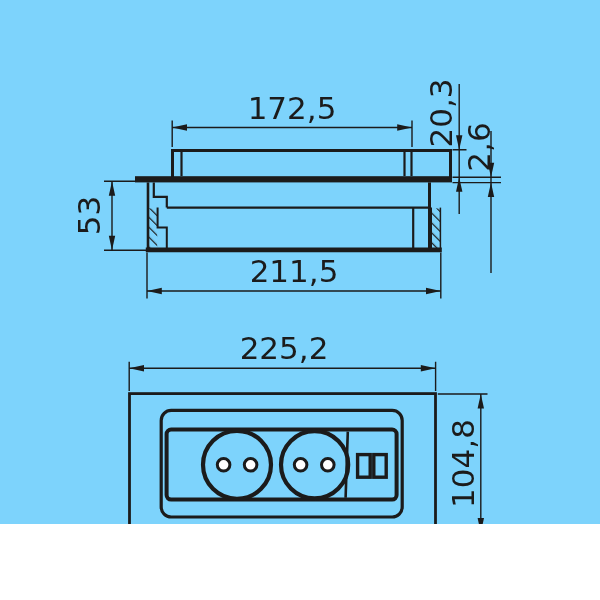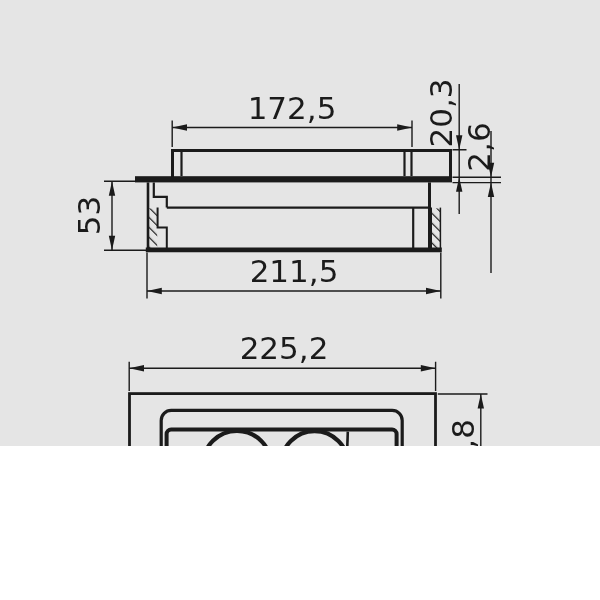--- a/index.html
+++ b/index.html
@@ -1,16 +1,16 @@
 <!DOCTYPE html>
 <html><head>
 <meta charset="utf-8">
 <style>
   html,body{margin:0;padding:0;background:#ffffff;}
-  .stage{position:relative;width:600px;height:446px;background:#e5e5e5;overflow:hidden;}
+  .stage{position:relative;width:600px;height:524px;background:#7dd3fc;overflow:hidden;}
   svg{position:absolute;left:0;top:0;}
   .ln{stroke:#1b1b1b;fill:none;stroke-linejoin:miter;stroke-linecap:butt;}
   .w15{stroke-width:1.5;}
   .w2{stroke-width:2;}
   .w22{stroke-width:2.2;}
   .w26{stroke-width:2.6;}
   .w3{stroke-width:3;}
   .w34{stroke-width:3.4;}
   .w4{stroke-width:4;}
   .w42{stroke-width:4.2;}

